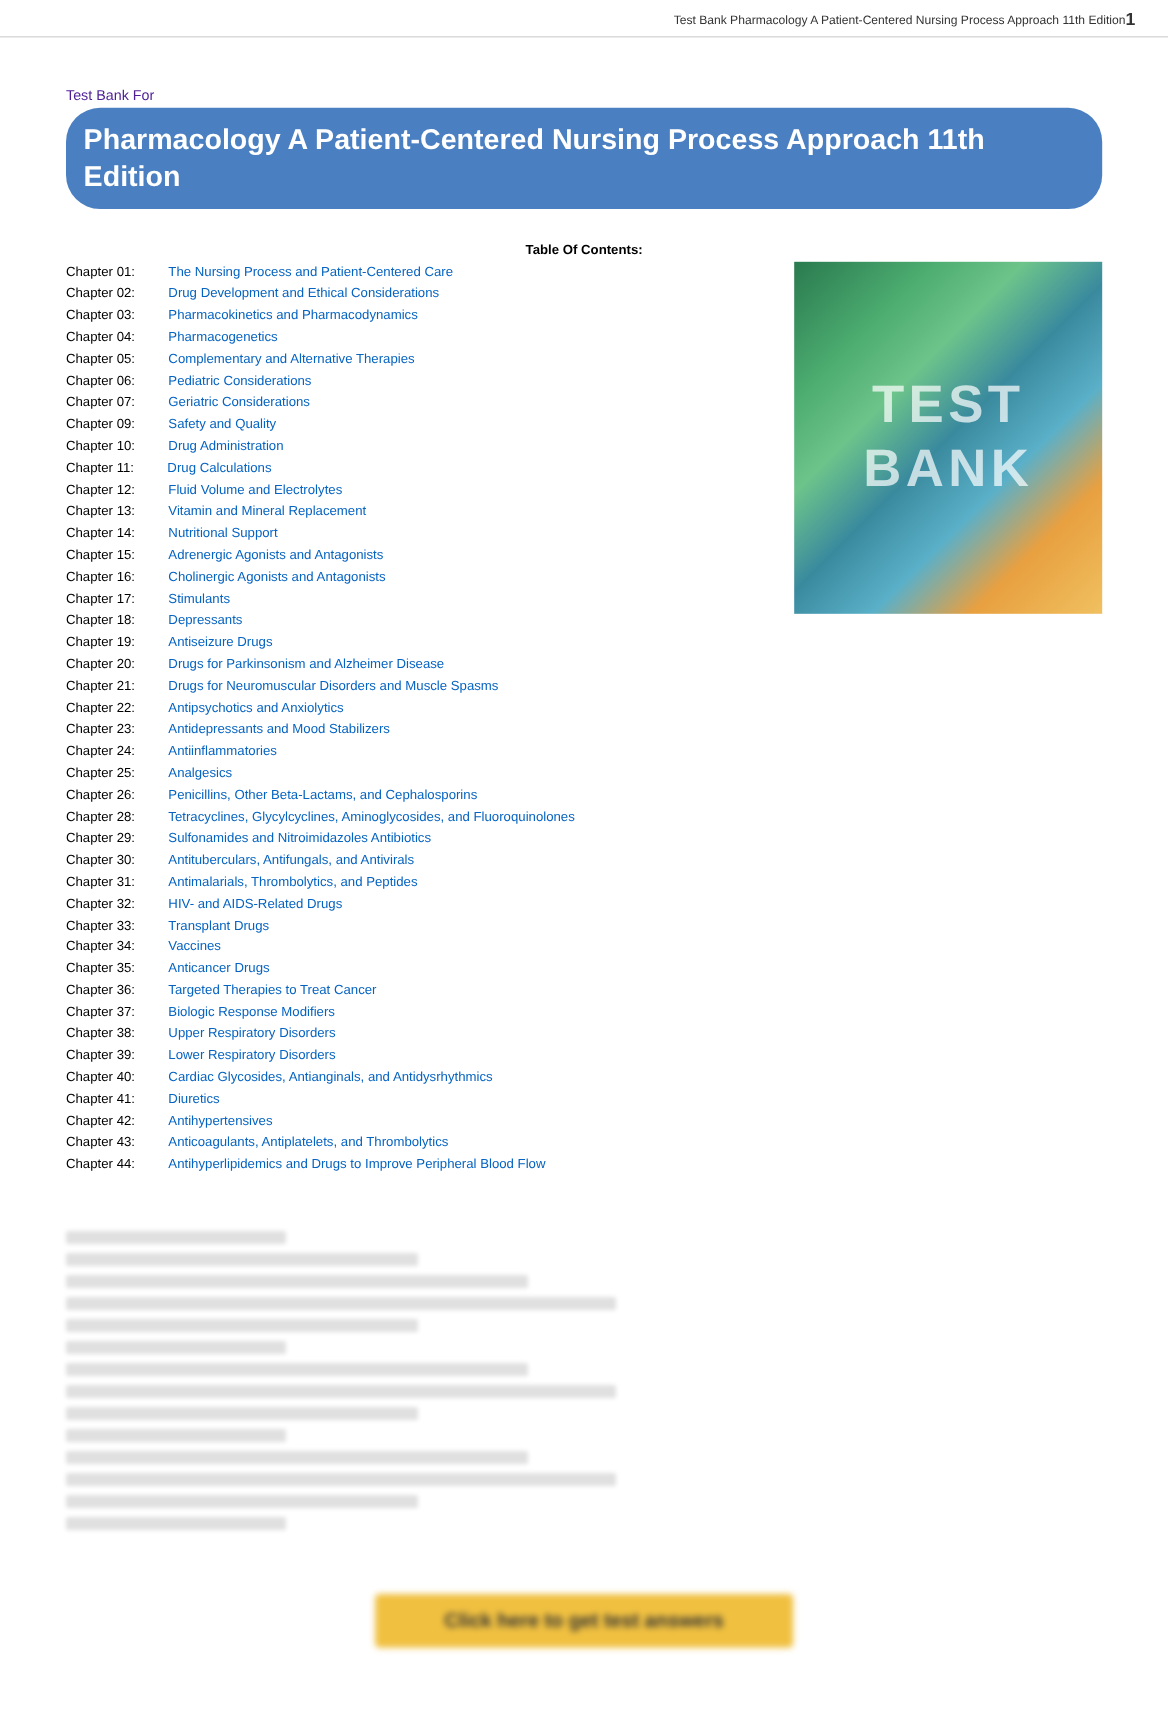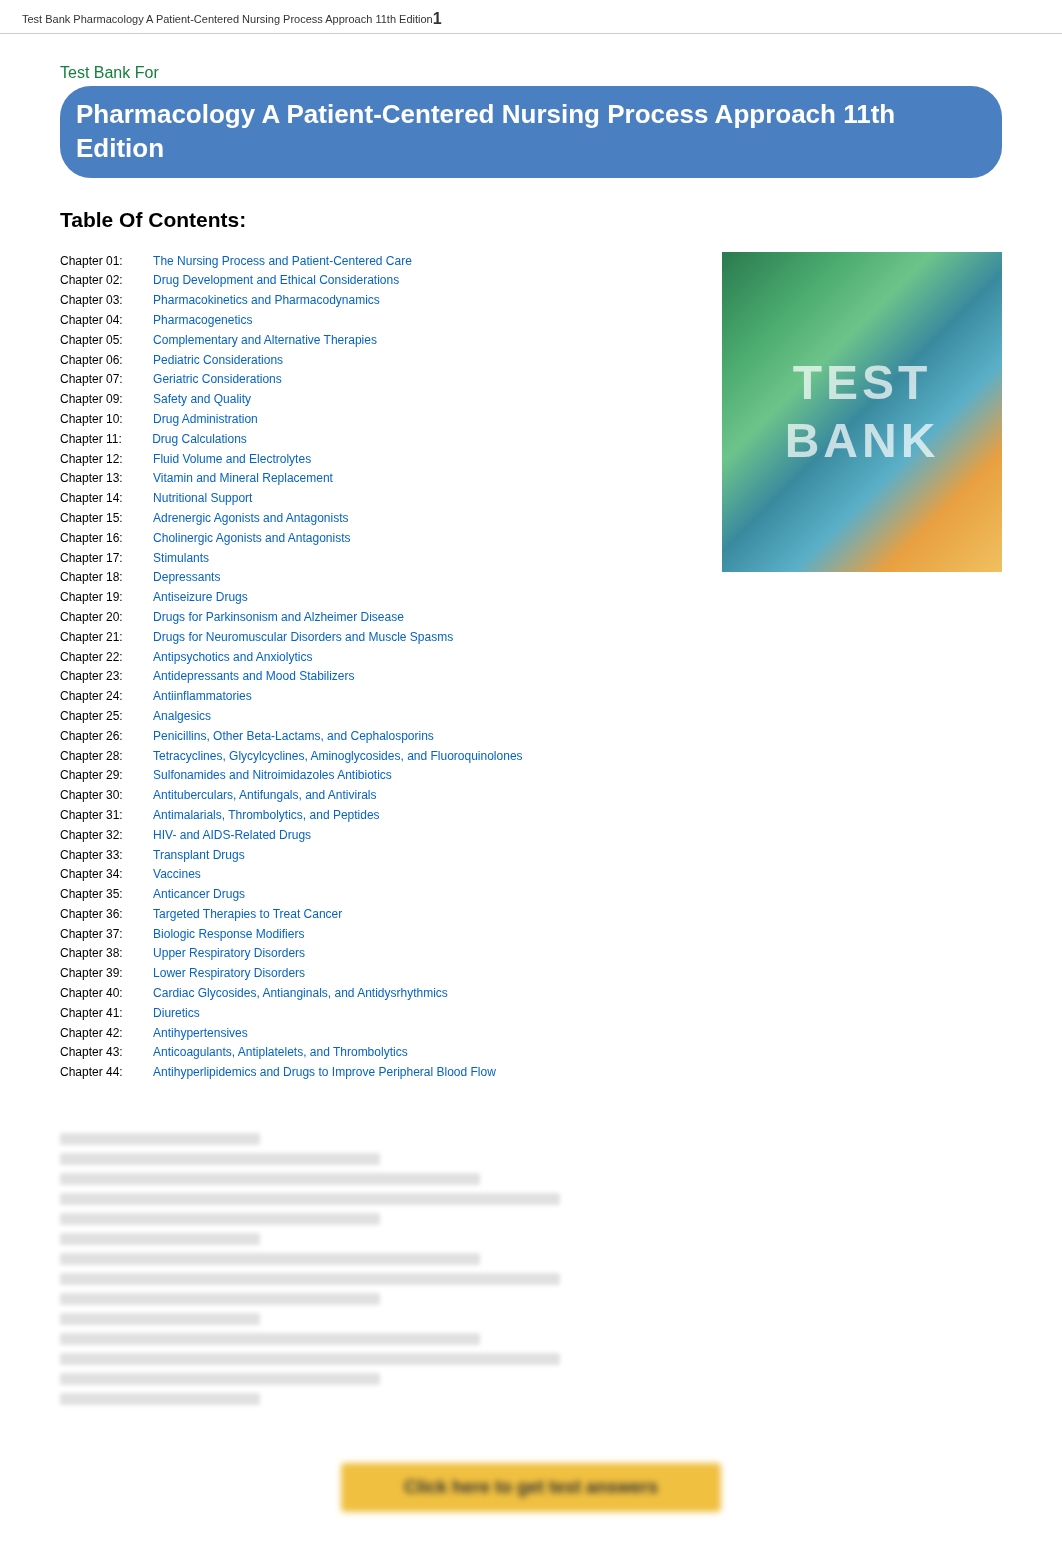--- a/index.html
+++ b/index.html
@@ -7,56 +7,58 @@
       font-family: Arial, sans-serif;
       font-size: 13px;
       background: #fff;
       color: #000;
       width: 1062px;
       min-height: 1556px;
       padding: 0;
     }
     .page-header {
       display: flex;
-      justify-content: flex-start;
+      justify-content: flex-end;
       align-items: center;
       padding: 10px 30px 5px 22px;
       border-bottom: 1px solid #ccc;
       font-size: 11px;
       color: #333;
     }
     .page-number {
       font-size: 16px;
       font-weight: bold;
     }
     .main-content {
       padding: 30px 60px 30px 60px;
     }
     .subtitle {
-      font-size: 16px;
-      color: #15803d;
+      font-size: 13px;
+      color: #4c1d95;
       margin-bottom: 4px;
+      margin-top: 15px;
     }
     .title-box {
       background-color: #4a7fc1;
       color: white;
       font-size: 26px;
       font-weight: bold;
       padding: 12px 16px;
       margin-bottom: 30px;
       line-height: 1.3;
       border-radius: 31px;
     }
     .toc-section {
       margin-top: 20px;
     }
     .toc-title {
-      font-size: 21px;
-      font-weight: bold;
-      margin-bottom: 20px;
+      font-size: 12px;
+      font-weight: bold;
+      margin-bottom: 4px;
+      text-align: center;
     }
     .toc-body {
       display: flex;
       gap: 20px;
     }
     .toc-list {
       flex: 1;
     }
     .toc-item {
       font-size: 12px;

